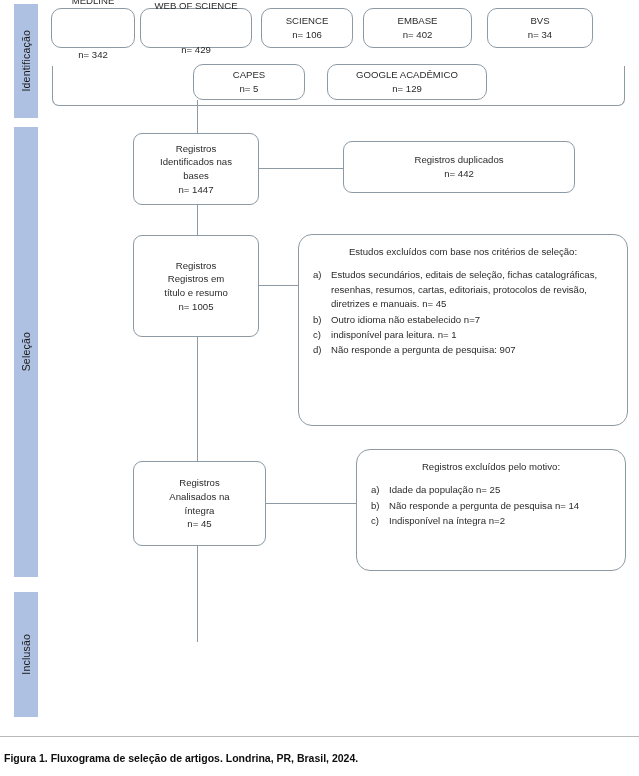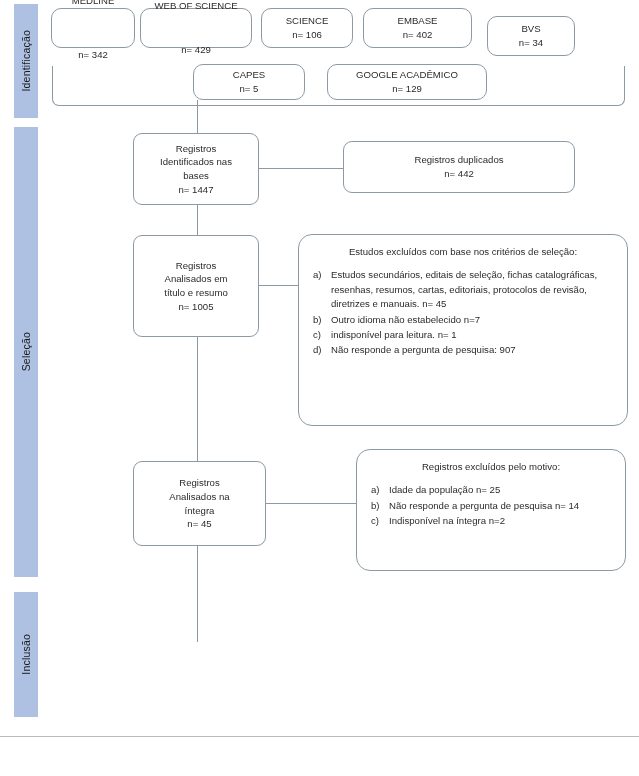--- a/index.html
+++ b/index.html
@@ -155,21 +155,21 @@
   <div class="box src-box" style="left:261px; top:8px; width:92px; height:40px;">
     <span class="ln">SCIENCE</span>
     <span class="ln">n= 106</span>
   </div>
 
   <div class="box src-box" style="left:363px; top:8px; width:109px; height:40px;">
     <span class="ln">EMBASE</span>
     <span class="ln">n= 402</span>
   </div>
 
-  <div class="box src-box" style="left:487px; top:16px; width:88px; height:40px;">
+  <div class="box src-box" style="left:487px; top:8px; width:106px; height:40px;">
     <span class="ln">BVS</span>
     <span class="ln">n= 34</span>
   </div>
 
   <div class="bracket" style="left:52px; top:66px; width:573px; height:40px;"></div>
 
   <div class="bracket-mask" style="left:190px; top:60px; width:300px; height:24px;"></div>
 
   <div class="box src-box" style="left:193px; top:64px; width:112px; height:36px;">
     <span class="ln">CAPES</span>
@@ -202,21 +202,21 @@
     <span class="ln">n= 1447</span>
   </div>
 
   <div class="box" style="left:343px; top:141px; width:232px; height:52px;">
     <span class="ln">Registros duplicados</span>
     <span class="ln">n= 442</span>
   </div>
 
   <div class="box" style="left:133px; top:235px; width:126px; height:102px;">
     <span class="ln">Registros</span>
-    <span class="ln">Analisados em</span>
+    <span class="ln">Registros em</span>
     <span class="ln">título e resumo</span>
     <span class="ln">n= 1005</span>
   </div>
 
   <div class="box" style="left:133px; top:461px; width:133px; height:85px;">
     <span class="ln">Registros</span>
     <span class="ln">Analisados na</span>
     <span class="ln">íntegra</span>
     <span class="ln">n= 45</span>
   </div>
@@ -256,14 +256,15 @@
         <span class="rtext">Não responde a pergunta de pesquisa n= 14</span>
       </li>
       <li>
         <span class="marker">c)</span>
         <span class="rtext">Indisponível na íntegra n=2</span>
       </li>
     </ul>
   </div>
 
   <div class="caption-rule" style="left:0px; top:736px; width:639px;"></div>
+  <div class="caption" style="left:4px; top:752px;">Figura 1. Fluxograma de seleção de artigos. Londrina, PR, Brasil, 2024.</div>
 
 </div>
 
 </body></html>

